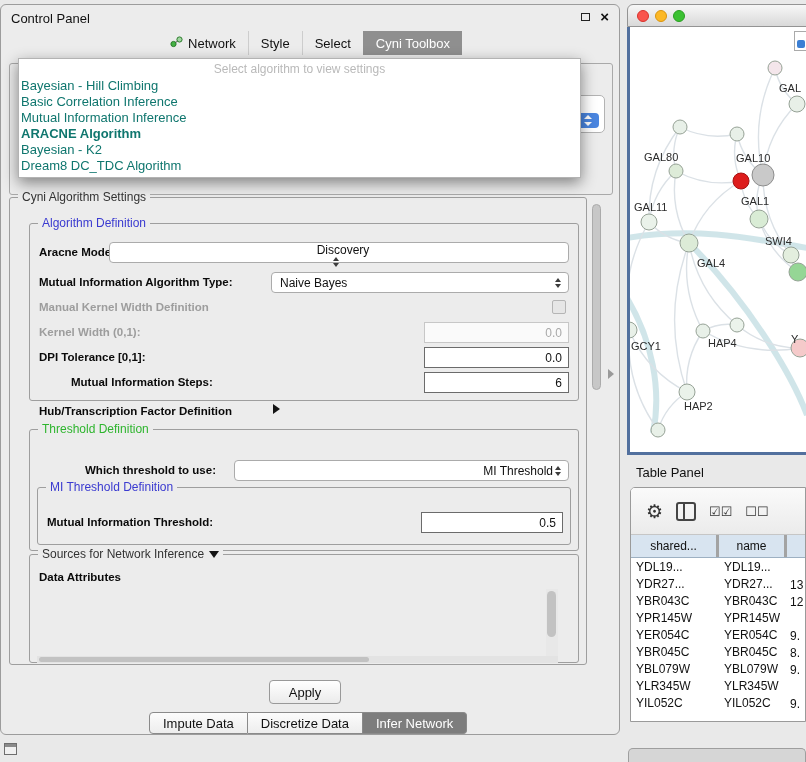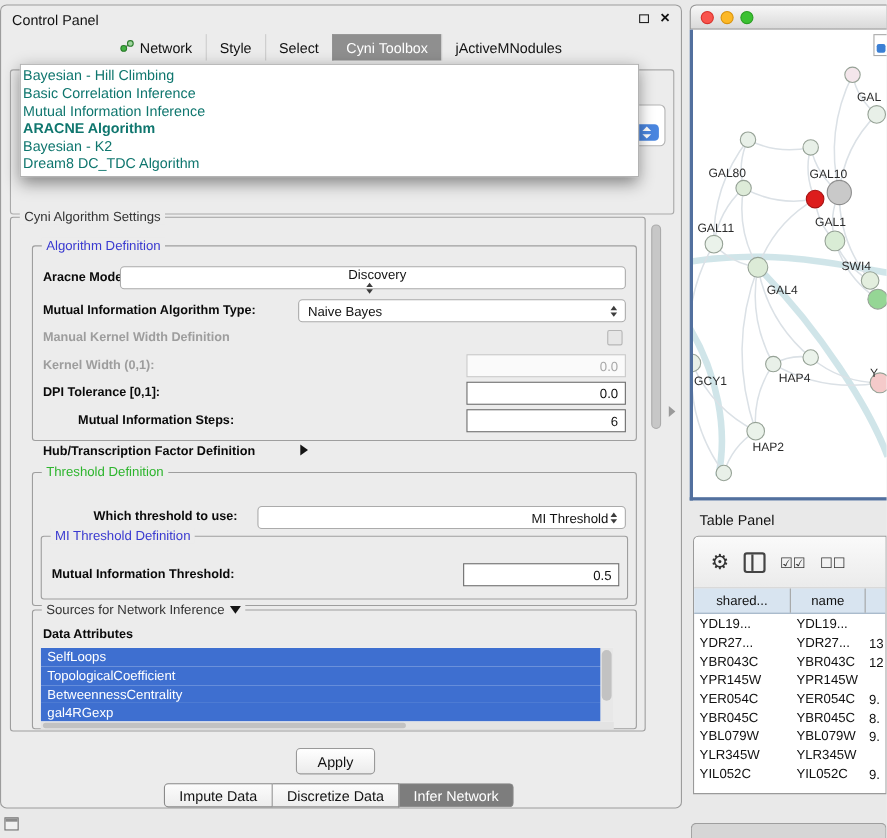--- a/index.html
+++ b/index.html
@@ -101,21 +101,21 @@
   .tp-label{position:absolute;left:636px;top:465px;font-size:13px;color:#111;z-index:2;}
   .table-win{position:absolute;left:630px;top:487px;width:176px;height:235px;background:#fff;
       border:1px solid #9a9a9a;border-radius:5px 0 0 0;box-sizing:border-box;overflow:hidden;z-index:2;}
   .t-toolbar{height:46px;background:linear-gradient(#fafafa,#ebebeb);border-bottom:1px solid #c6c6c6;
       display:flex;align-items:center;gap:13px;padding-left:15px;}
   .gear{font-size:19px;color:#333;line-height:1;}
   .colbrowser{width:16px;height:15px;border:2px solid #444;border-radius:3px;position:relative;box-sizing:content-box;}
   .colbrowser::after{content:"";position:absolute;left:5px;top:0;bottom:0;width:2px;background:#444;}
   .checks{font-size:13px;color:#333;}
   .t-header{display:flex;height:22px;background:#d8e4f0;border-bottom:1px solid #9db0c2;}
-  .th{box-sizing:border-box;border-right:1px solid #a3a3a3;font-size:12px;display:flex;
+  .th{box-sizing:border-box;border-right:3px solid #a3a3a3;font-size:12px;display:flex;
       align-items:center;justify-content:center;color:#111;overflow:hidden;white-space:nowrap;}
   .th.c0{width:88px;} .th.c1{width:68px;} .th.c2{flex:1;border-right:none;}
   .t-row{display:flex;height:17px;align-items:center;font-size:12px;color:#111;}
   .t-cell{box-sizing:border-box;padding-left:5px;white-space:nowrap;overflow:hidden;}
   .t-cell.c0{width:88px;} .t-cell.c1{width:68px;} .t-cell.c2{flex:1;padding-left:3px;margin-top:36px;}
   
   .bottom-strip{position:absolute;left:628px;top:748px;width:178px;height:14px;background:#d6d6d6;
       border:1px solid #9e9e9e;border-bottom:none;border-radius:5px 5px 0 0;box-sizing:border-box;}
   .mini-win{position:absolute;left:4px;top:743px;width:13px;height:12px;border:1px solid #6e6e6e;
       background:#f0f0f0;box-sizing:border-box;}
@@ -143,34 +143,32 @@
       </div>
       <div class="tab">
         <span>Style</span>
       </div>
       <div class="tab">
         <span>Select</span>
       </div>
       <div class="tab selected">
         <span>Cyni Toolbox</span>
       </div>
-      <div class="tab">
-        <span>jActiveMNodules</span>
-      </div>
     </div>
 
   <div class="hidden-group"></div>
   <div class="combo-frag">
     <span class="cap">
         <span class="tri-u"></span>
         <span class="tri-d"></span>
       </span>
   </div>
 
   <div class="algo-popup">
+    <div class="popup-placeholder">Select algorithm to view settings</div>
     <div>
         <div class="popup-item">Bayesian - Hill Climbing</div>
         <div class="popup-item">Basic Correlation Inference</div>
         <div class="popup-item">Mutual Information Inference</div>
         <div class="popup-item bold">ARACNE Algorithm</div>
         <div class="popup-item">Bayesian - K2</div>
         <div class="popup-item">Dream8 DC_TDC Algorithm</div>
       </div>
   </div>
 
@@ -226,26 +224,20 @@
   <span class="lbl" style="left:46px;top:511px;">Mutual Information Threshold:</span>
   <div class="tfield" style="left:420px;top:507px;width:142px;">0.5</div>
 
   <div class="group" style="left:28px;top:549px;width:550px;height:109px;">
     <span class="group-title">
       <span>Sources for Network Inference</span>
       <span class="tri-down-b"></span>
     </span>
   </div>
   <span class="lbl" style="left:38px;top:566px;">Data Attributes</span>
-  <div class="attr-list">
-      <div class="attr-item">SelfLoops</div>
-      <div class="attr-item">TopologicalCoefficient</div>
-      <div class="attr-item">BetweennessCentrality</div>
-      <div class="attr-item">gal4RGexp</div>
-    </div>
   <div class="attr-vscroll">
       <div class="attr-vthumb"></div>
     </div>
   <div class="attr-hscroll">
       <div class="attr-hthumb"></div>
     </div>
 
   <div class="apply-btn">Apply</div>
   <div class="bottom-seg">
       <div class="seg-item">Impute Data</div>

